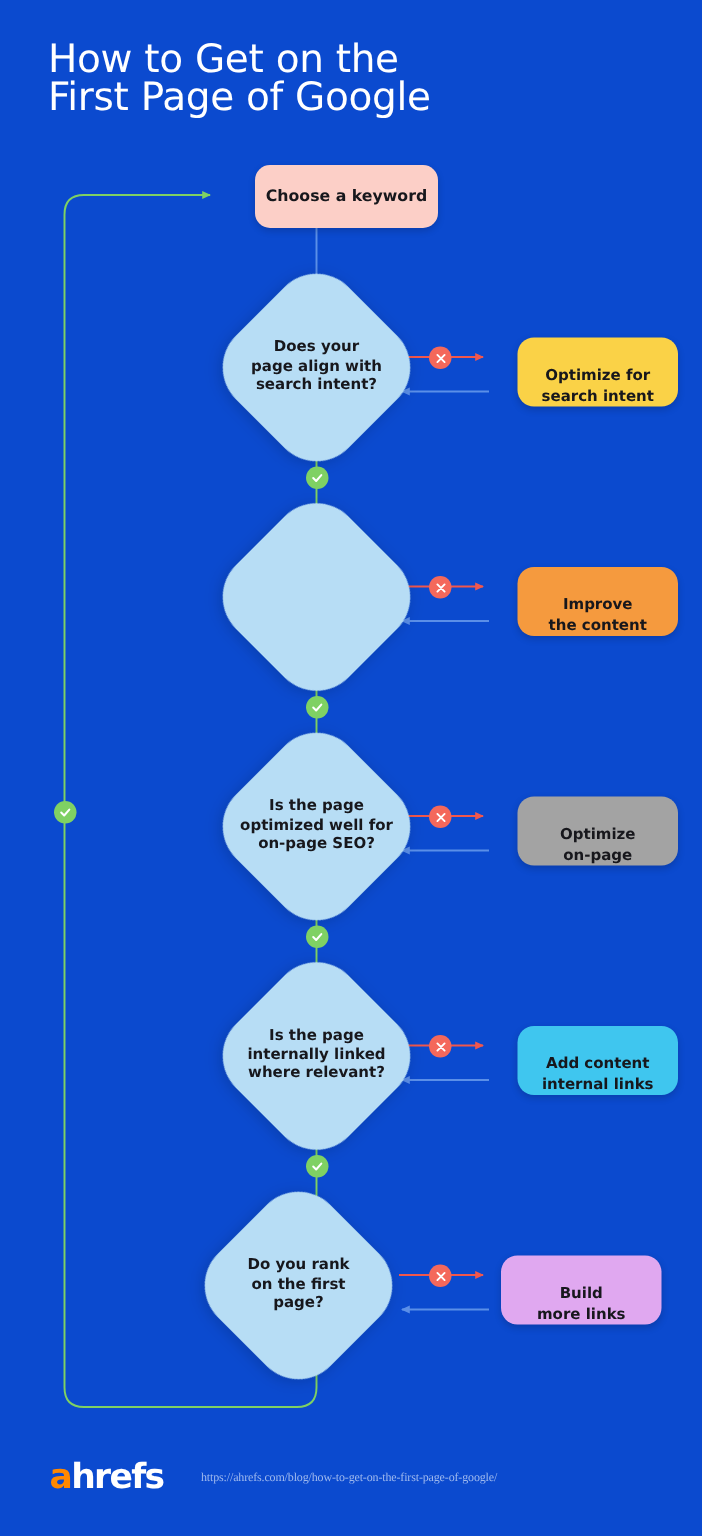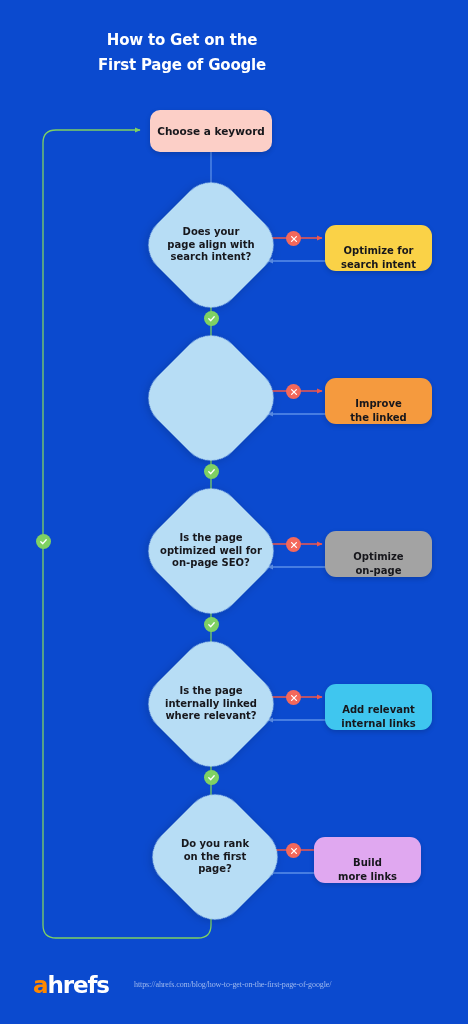--- a/index.html
+++ b/index.html
@@ -7,36 +7,36 @@
   body {
     width:468px; height:1024px; position:relative; overflow:hidden;
     font-family:"DejaVu Sans", sans-serif;
     background:#0B4ACF;
   }
   #canvas { position:absolute; inset:0; width:468px; height:1024px; }
 
   
   .title {
     position:absolute; left:32px; top:28px; width:300px;
-    color:#FFFFFF; font-size:15px; font-weight:bold;
+    color:#FFFFFF; font-size:26px; font-weight:normal;
     line-height:25px; letter-spacing:-0.2px;
     font-family:"DejaVu Sans", sans-serif;
     white-space:pre-line;
-    text-align:center;
   }
 
   
   svg.wires { position:absolute; left:0; top:0; width:468px; height:1024px; overflow:visible; }
 
   
   .node {
     position:absolute; display:flex; align-items:center; justify-content:center;
     text-align:center; color:#17171C; font-weight:bold;
     font-family:"DejaVu Sans", sans-serif;
     white-space:pre-line;
+    margin-left:20px;
   }
   .start-node {
     border-radius:10px; font-size:10.5px; line-height:13px;
     box-shadow:0 2px 5px rgba(0,0,0,0.17);
   }
   .action-node {
     border-radius:11px; font-size:10px; line-height:13.5px;
     box-shadow:0 2px 5px rgba(0,0,0,0.17);
     padding:0 6px;
     align-items:flex-end;
@@ -145,21 +145,21 @@
     <svg width="9" height="9" viewBox="0 0 10 10">
         <path d="M2,5.2 L4.2,7.4 L8,3" stroke="#fff" stroke-width="1.5" fill="none" stroke-linecap="round" stroke-linejoin="round"></path>
       </svg>
   </div>
 
   <div class="decision-wrap" style="left:158px; top:345px; width:106px; height:106px;">
     <div class="decision-shape" style="background:#B7DDF5;"></div>
   </div>
   <div class="node action-node" style="left:325px; top:378px; width:107px; height:46px; background:#F59A3E;">
     <span>Improve
-the linked</span>
+the content</span>
   </div>
   <div class="badge" style="left:286px; top:384px; background:#F4685B;">
     <svg width="8" height="8" viewBox="0 0 10 10">
         <path d="M2,2 L8,8 M8,2 L2,8" stroke="#fff" stroke-width="1.6" stroke-linecap="round"></path>
       </svg>
   </div>
   <div class="badge" style="left:204px; top:464px; background:#7FD163;">
     <svg width="9" height="9" viewBox="0 0 10 10">
         <path d="M2,5.2 L4.2,7.4 L8,3" stroke="#fff" stroke-width="1.5" fill="none" stroke-linecap="round" stroke-linejoin="round"></path>
       </svg>
@@ -186,35 +186,35 @@
       </svg>
   </div>
 
   <div class="decision-wrap" style="left:158px; top:651px; width:106px; height:106px;">
     <div class="decision-shape" style="background:#B7DDF5;"></div>
     <div class="decision-label">Is the page
 internally linked
 where relevant?</div>
   </div>
   <div class="node action-node" style="left:325px; top:684px; width:107px; height:46px; background:#3FC6EF;">
-    <span>Add relevant
+    <span>Add content
 internal links</span>
   </div>
   <div class="badge" style="left:286px; top:690px; background:#F4685B;">
     <svg width="8" height="8" viewBox="0 0 10 10">
         <path d="M2,2 L8,8 M8,2 L2,8" stroke="#fff" stroke-width="1.6" stroke-linecap="round"></path>
       </svg>
   </div>
   <div class="badge" style="left:204px; top:770px; background:#7FD163;">
     <svg width="9" height="9" viewBox="0 0 10 10">
         <path d="M2,5.2 L4.2,7.4 L8,3" stroke="#fff" stroke-width="1.5" fill="none" stroke-linecap="round" stroke-linejoin="round"></path>
       </svg>
   </div>
 
-  <div class="decision-wrap" style="left:162px; top:804px; width:106px; height:106px;">
+  <div class="decision-wrap" style="left:146px; top:804px; width:106px; height:106px;">
     <div class="decision-shape" style="background:#B7DDF5;"></div>
     <div class="decision-label">Do you rank
 on the first
 page?</div>
   </div>
   <div class="node action-node" style="left:314px; top:837px; width:107px; height:46px; background:#E0A8F0;">
     <span>Build
 more links</span>
   </div>
   <div class="badge" style="left:286px; top:843px; background:#F4685B;">

